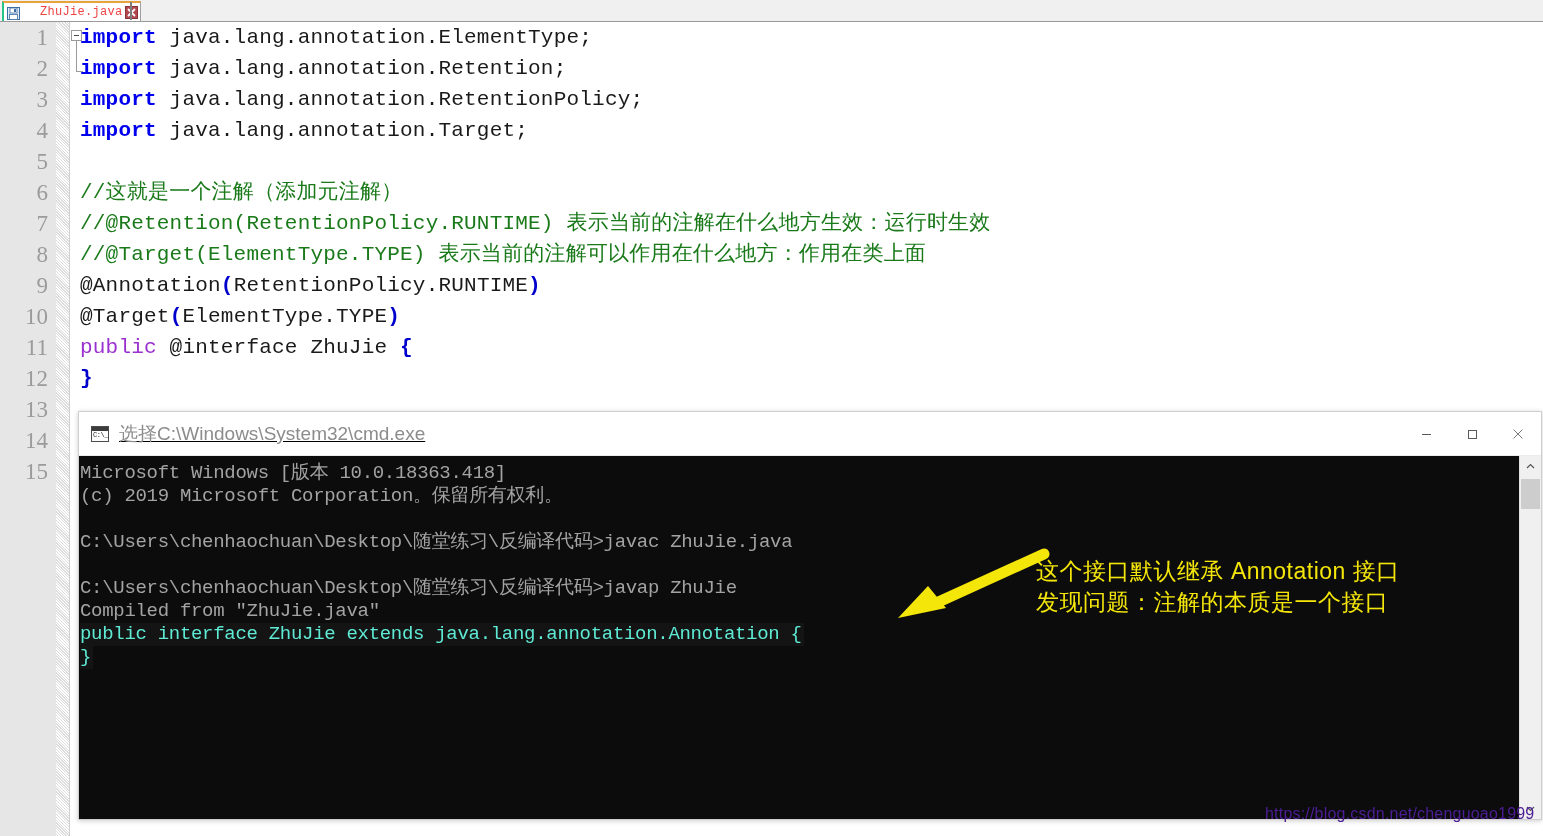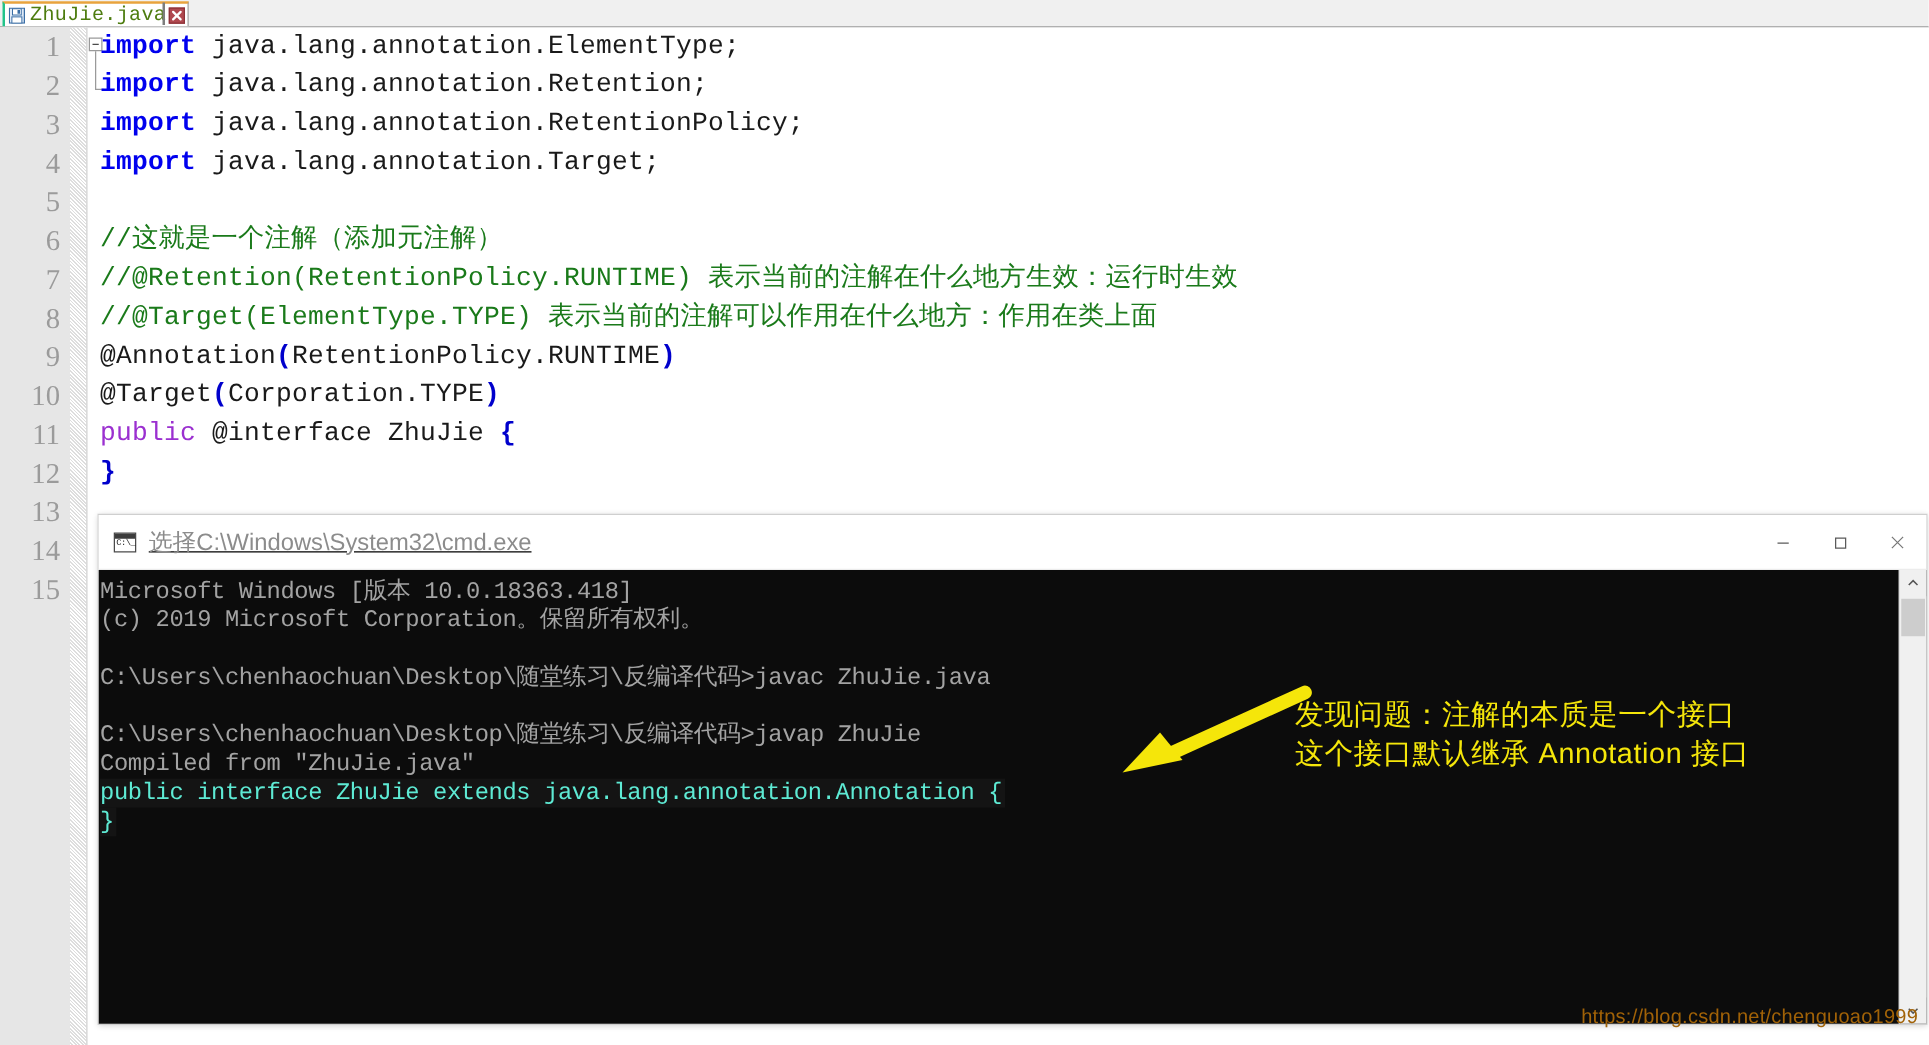--- a/index.html
+++ b/index.html
@@ -40,25 +40,26 @@
     box-sizing: border-box;
   }
   .tab-save-icon {
     width: 13px; height: 13px;
     flex: 0 0 auto;
     margin-right: 4px;
     position: relative;
   }
   .tab-label {
     font-family: "Liberation Mono", monospace;
-    font-size: 16px;
-    color: #4d7c0f;
+    font-size: 12px;
+    color: #ef4444;
     letter-spacing: 0.3px;
     white-space: nowrap;
     padding-right: 1px;
+    margin-left: 16px;
   }
   .tab-close {
     width: 13px; height: 13px;
     margin-left: 1px;
     flex: 0 0 auto;
     display: flex;
     align-items: center;
     justify-content: center;
     background: #b0484f;
     border: 1px solid #8d3238;
@@ -318,21 +319,21 @@
     width: 21px; bottom: 21px;
     background: #f0f0f0;
   }
 
   
   .watermark {
     position: absolute;
     left: 1265px; top: 805px;
     font-family: "Liberation Sans", sans-serif;
     font-size: 16px;
-    color: #a16207;
+    color: #4c1d95;
     white-space: nowrap;
     letter-spacing: 0.2px;
   }
 </style>
 </head>
 <body>
 
 <div id="root">
 
   <div class="tabbar">
@@ -396,21 +397,21 @@
         <div class="line">
           <div class="lineno">8</div>
           <div class="code"><span class="cmt">//@Target(ElementType.TYPE) 表示当前的注解可以作用在什么地方：作用在类上面</span></div>
         </div>
         <div class="line">
           <div class="lineno">9</div>
           <div class="code"><span class="plain">@Annotation</span><span class="punc">(</span><span class="plain">RetentionPolicy.RUNTIME</span><span class="punc">)</span></div>
         </div>
         <div class="line">
           <div class="lineno">10</div>
-          <div class="code"><span class="plain">@Target</span><span class="punc">(</span><span class="plain">Corporation.TYPE</span><span class="punc">)</span></div>
+          <div class="code"><span class="plain">@Target</span><span class="punc">(</span><span class="plain">ElementType.TYPE</span><span class="punc">)</span></div>
         </div>
         <div class="line">
           <div class="lineno">11</div>
           <div class="code"><span class="kw-pub">public</span><span class="plain"> @interface ZhuJie </span><span class="punc">{</span></div>
         </div>
         <div class="line">
           <div class="lineno">12</div>
           <div class="code"><span class="punc">}</span></div>
         </div>
         <div class="line">
@@ -470,22 +471,22 @@
         </div>
 
       <div class="arrow" style="left:807px; top:90px;">
         <svg width="170" height="75" viewBox="0 0 170 75">
           <path d="M158 8 L48 58" stroke="#f5e60a" stroke-width="11" stroke-linecap="round"></path>
           <path d="M12 72 L60 62 L42 40 Z" fill="#f5e60a"></path>
         </svg>
       </div>
 
       <div class="annot" style="left:957px; top:100px;">
+        <div class="annot-line">这个接口默认继承 Annotation 接口</div>
         <div class="annot-line">发现问题：注解的本质是一个接口</div>
-        <div class="annot-line">这个接口默认继承 Annotation 接口</div>
       </div>
     </div>
 
     <div class="scrollbar">
       <div class="sb-track"></div>
       <div class="sb-arrow">
         <svg width="11" height="11" viewBox="0 0 11 11">
           <path d="M2 7 L5.5 3.5 L9 7" fill="none" stroke="#555555" stroke-width="1.2"></path>
         </svg>
       </div>

